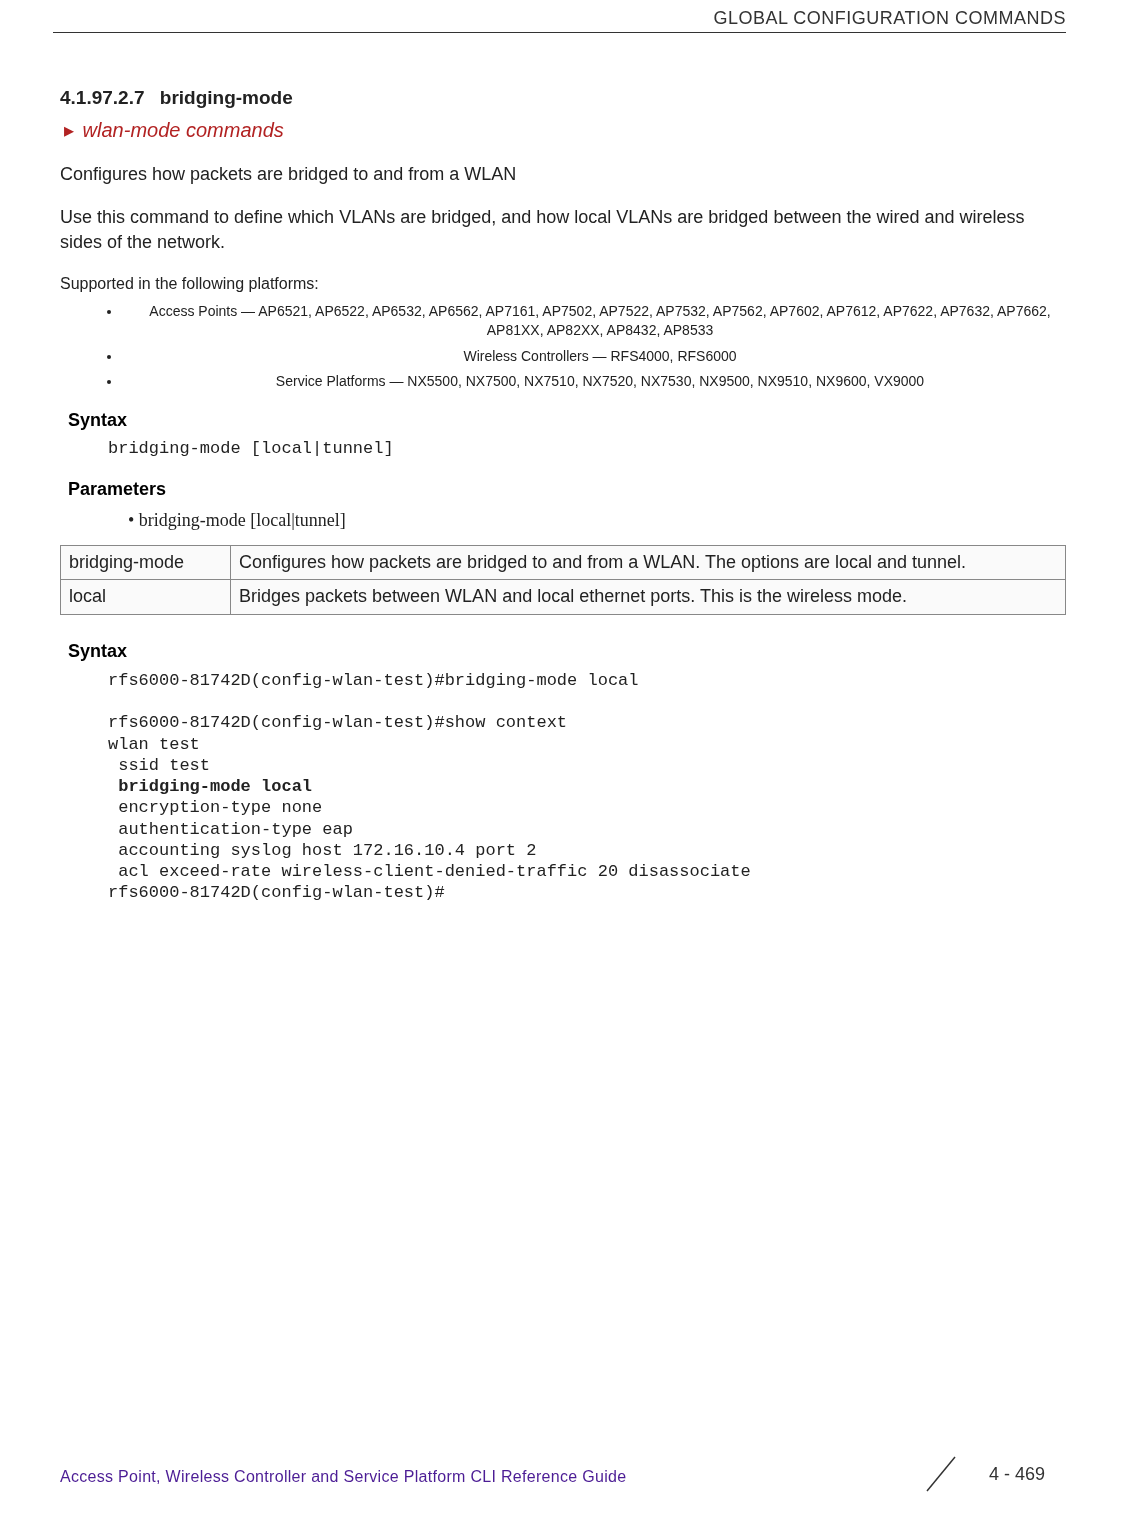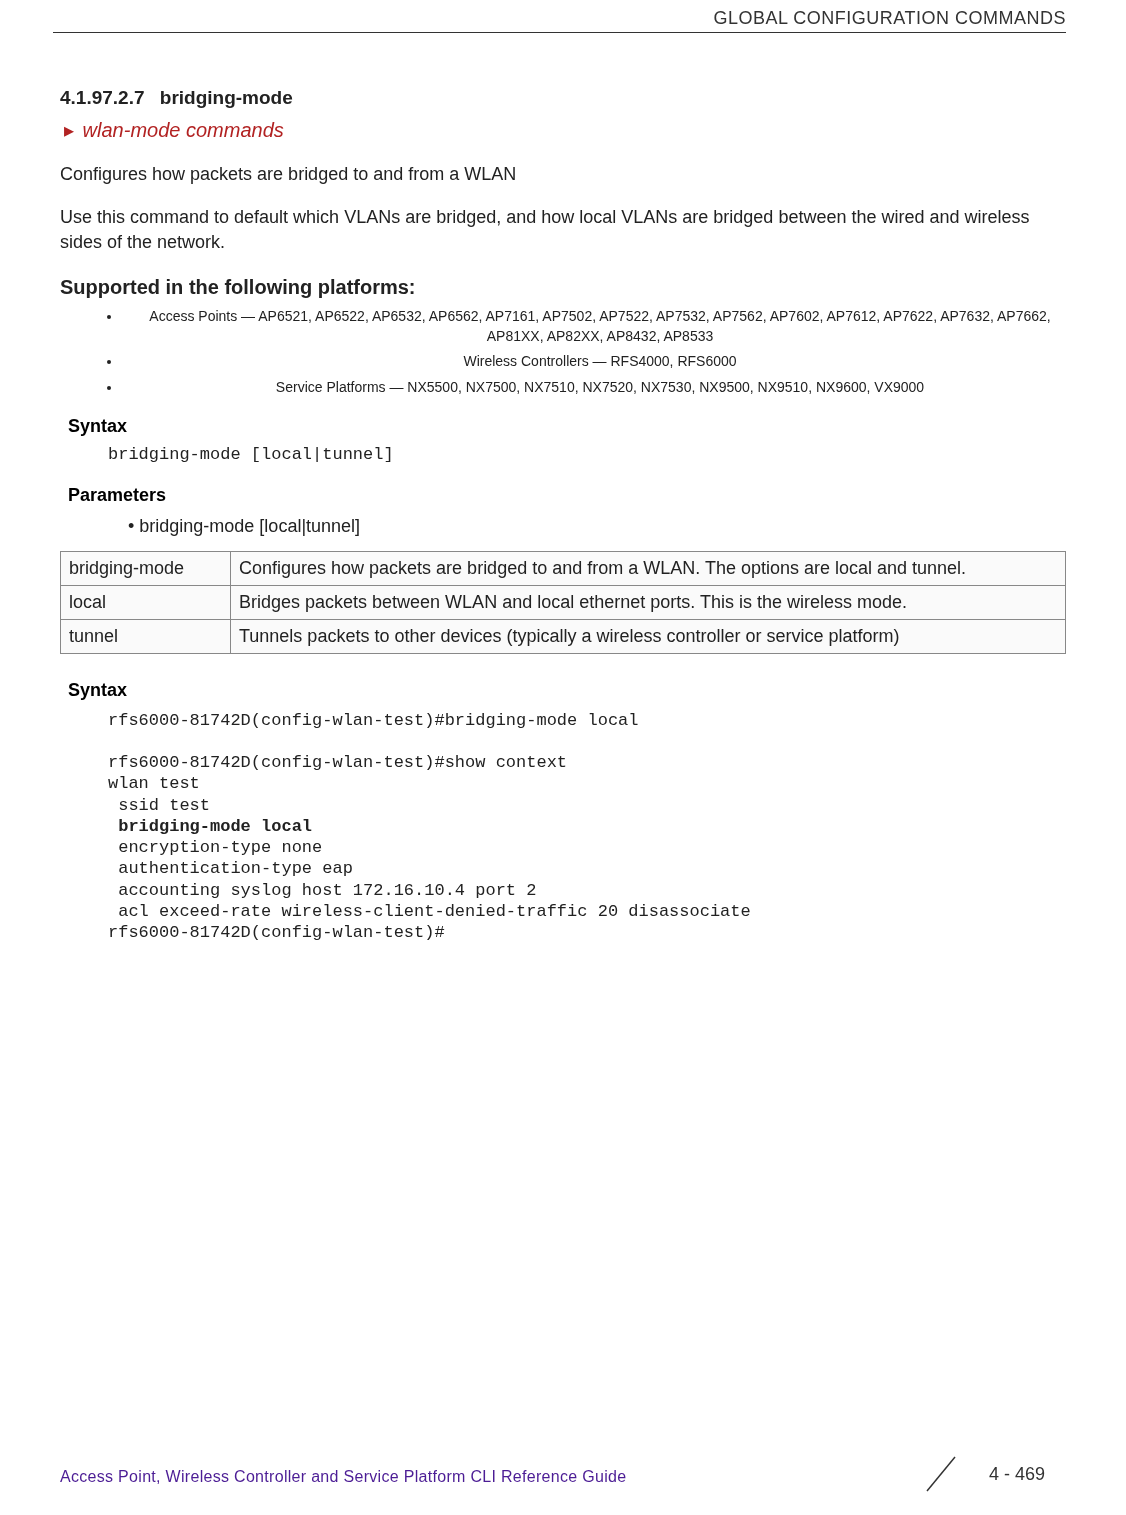--- a/index.html
+++ b/index.html
@@ -56,23 +56,23 @@
     .breadcrumb-arrow {
       font-style: normal;
       margin-left: 4px;
       margin-right: 3px;
     }
     .para {
       margin-top: 18px;
       font-size: 18px;
     }
     .subhead {
-      font-weight: bold;
+      font-weight: normal;
       margin-top: 18px;
-      font-size: 20px;
+      font-size: 16px;
     }
     .bullet-list {
       list-style-type: disc;
       margin-left: 62px;
       margin-top: 4px;
     }
     .bullet-list li {
       padding-left: 12px;
       margin-top: 6px;
       font-size: 14px;
@@ -92,21 +92,21 @@
       font-size: 17px;
       white-space: pre;
     }
     .param-line {
       margin-left: 68px;
       margin-top: 6px;
       font-family: Arial, Helvetica, sans-serif;
       font-size: 18px;
     }
     .param-code {
-      font-family: Liberation Sans, sans-serif;
+      font-family: Liberation Serif, serif;
     }
     table.params {
       width: 100%;
       border-collapse: collapse;
       margin-top: 12px;
     }
     table.params td {
       border: 1px solid #888;
       padding: 4px 8px;
       font-size: 18px;
@@ -174,21 +174,21 @@
     <span class="section-number">4.1.97.2.7</span>
     <span>bridging-mode</span>
   </div>
 
   <div class="breadcrumb">
     <span class="breadcrumb-arrow">▸</span>
     <span>wlan-mode commands</span>
   </div>
 
   <div class="para">Configures how packets are bridged to and from a WLAN</div>
-  <div class="para">Use this command to default which VLANs are bridged, and how local VLANs are bridged between the wired and wireless sides of the network.</div>
+  <div class="para">Use this command to define which VLANs are bridged, and how local VLANs are bridged between the wired and wireless sides of the network.</div>
 
   <div class="subhead">Supported in the following platforms:</div>
   <ul class="bullet-list">
     <li>Access Points — AP6521, AP6522, AP6532, AP6562, AP7161, AP7502, AP7522, AP7532, AP7562, AP7602, AP7612, AP7622, AP7632, AP7662, AP81XX, AP82XX, AP8432, AP8533</li>
     <li>Wireless Controllers — RFS4000, RFS6000</li>
     <li>Service Platforms — NX5500, NX7500, NX7510, NX7520, NX7530, NX9500, NX9510, NX9600, VX9000</li>
   </ul>
 
   <div class="heading-dark">Syntax</div>
   <div class="codeblock">bridging-mode [local|tunnel]</div>
@@ -200,24 +200,20 @@
 
   <table class="params">
     <tbody>
         <tr>
       <td>bridging-mode</td>
       <td>Configures how packets are bridged to and from a WLAN. The options are local and tunnel.</td>
     </tr>
     <tr>
       <td>local</td>
       <td>Bridges packets between WLAN and local ethernet ports. This is the wireless mode.</td>
-    </tr>
-    <tr>
-      <td>tunnel</td>
-      <td>Tunnels packets to other devices (typically a wireless controller or service platform)</td>
     </tr>
   </tbody>
     </table>
 
   <div class="heading-dark" style="margin-top:24px">Syntax</div>
   <div class="example-block" id="example-block"><span>rfs6000-81742D(config-wlan-test)#bridging-mode local</span>
 <span></span>
 <span>rfs6000-81742D(config-wlan-test)#show context</span>
 <span>wlan test</span>
 <span> ssid test</span>

